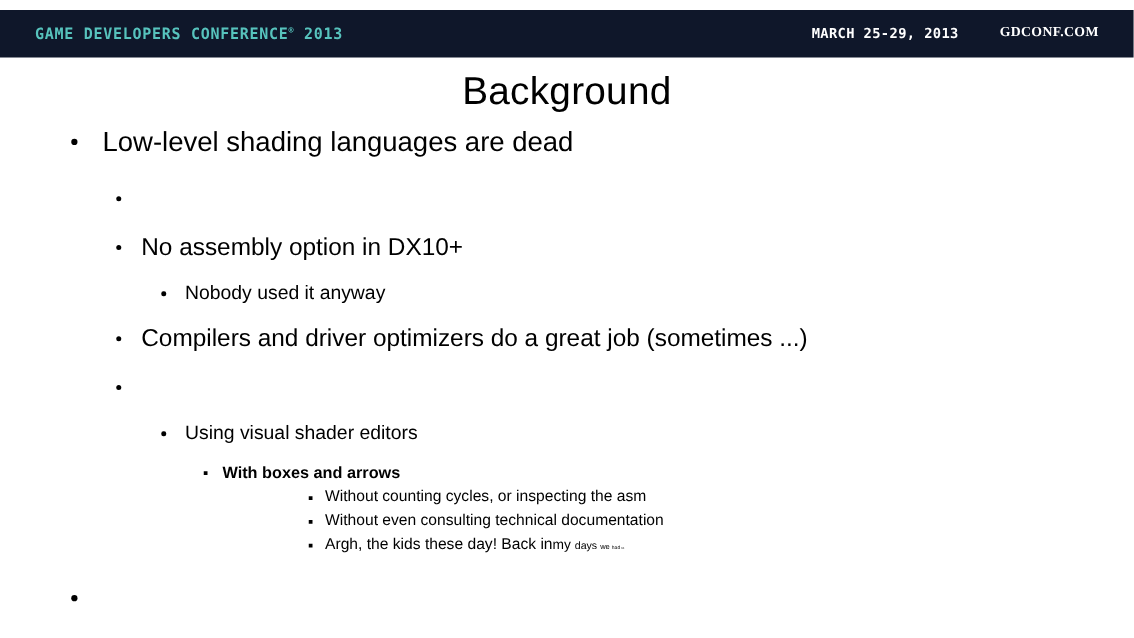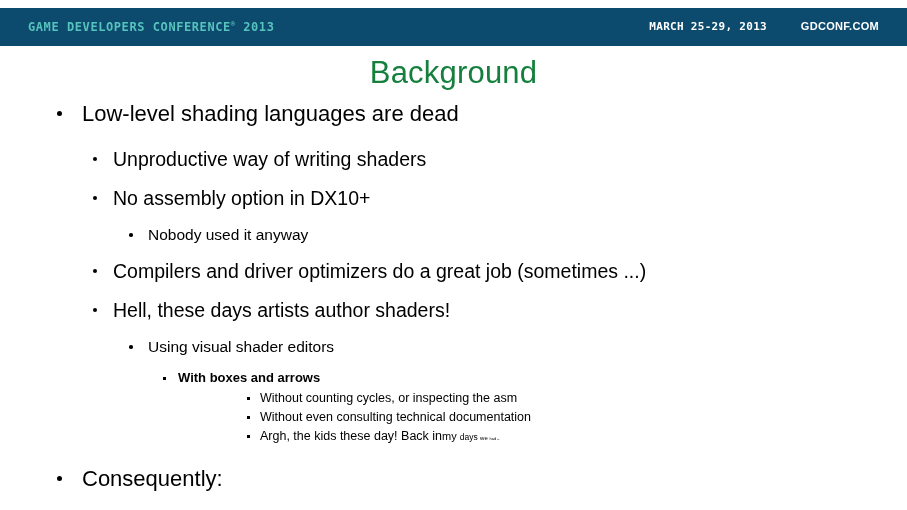--- a/index.html
+++ b/index.html
@@ -17,21 +17,21 @@
     -webkit-font-smoothing: none;
   }
 
   
   #gdc-header {
     position: absolute;
     left: 0;
     top: 8px;
     width: 907px;
     height: 38px;
-    background: #0c4a6e;
+    background: #0f172a;
   }
   #gdc-logo {
     position: absolute;
     left: 28px;
     top: 11px;
     font-family: "DejaVu Sans Mono", monospace;
     font-size: 12.5px;
     font-weight: bold;
     letter-spacing: 0.6px;
     color: #57c3bd;
@@ -52,39 +52,39 @@
     font-weight: bold;
     letter-spacing: 0.3px;
     color: #ffffff;
     white-space: nowrap;
     margin-left: 41px;
   }
   #gdc-url {
     position: absolute;
     right: 28px;
     top: 12px;
-    font-family: Liberation Sans, sans-serif;
+    font-family: Liberation Serif, serif;
     font-size: 11px;
     font-weight: bold;
     letter-spacing: 0.3px;
     color: #ffffff;
     white-space: nowrap;
   }
 
   
   #slide-title {
     position: absolute;
     left: 0;
     top: 55px;
     width: 907px;
     text-align: center;
     font-size: 31px;
     font-weight: normal;
     letter-spacing: 0.2px;
-    color: #15803d;
+    color: #000000;
   }
 
   
   #slide-body {
     position: absolute;
     left: 0;
     top: 98px;
     width: 907px;
   }
 
@@ -160,21 +160,20 @@
 
   <div class="bullet-row lv1">
     <span class="bullet-marker"></span>
     <span class="bullet-text">Low-level shading languages are dead</span>
   </div>
 
   <div class="gap-md"></div>
 
   <div class="bullet-row lv2">
     <span class="bullet-marker"></span>
-    <span class="bullet-text">Unproductive way of writing shaders</span>
   </div>
 
   <div class="gap-sm"></div>
 
   <div class="bullet-row lv2">
     <span class="bullet-marker"></span>
     <span class="bullet-text">No assembly option in DX10+</span>
   </div>
 
   <div class="gap-sm"></div>
@@ -188,21 +187,20 @@
 
   <div class="bullet-row lv2">
     <span class="bullet-marker"></span>
     <span class="bullet-text">Compilers and driver optimizers do a great job (sometimes ...)</span>
   </div>
 
   <div class="gap-sm"></div>
 
   <div class="bullet-row lv2">
     <span class="bullet-marker"></span>
-    <span class="bullet-text">Hell, these days artists author shaders!</span>
   </div>
 
   <div class="gap-sm"></div>
 
   <div class="bullet-row lv3">
     <span class="bullet-marker"></span>
     <span class="bullet-text">Using visual shader editors</span>
   </div>
 
   <div class="gap-sm"></div>
@@ -224,21 +222,20 @@
 
   <div class="bullet-row lv5">
     <span class="bullet-marker"></span>
     <span class="bullet-text">Argh, the kids these day! Back in </span><span class="shrink-a">my </span><span class="shrink-b">days </span><span class="shrink-c">we </span><span class="shrink-d">had </span><span class="shrink-e">to</span>
   </div>
 
   <div class="gap-lg"></div>
 
   <div class="bullet-row lv1">
     <span class="bullet-marker"></span>
-    <span class="bullet-text">Consequently:</span>
   </div>
 
   <div class="gap-md"></div>
 
   <div class="bullet-row lv2">
     
     <span class="bullet-text">Shader writers have lost touch with the HW</span>
   </div>
 
 </div>

